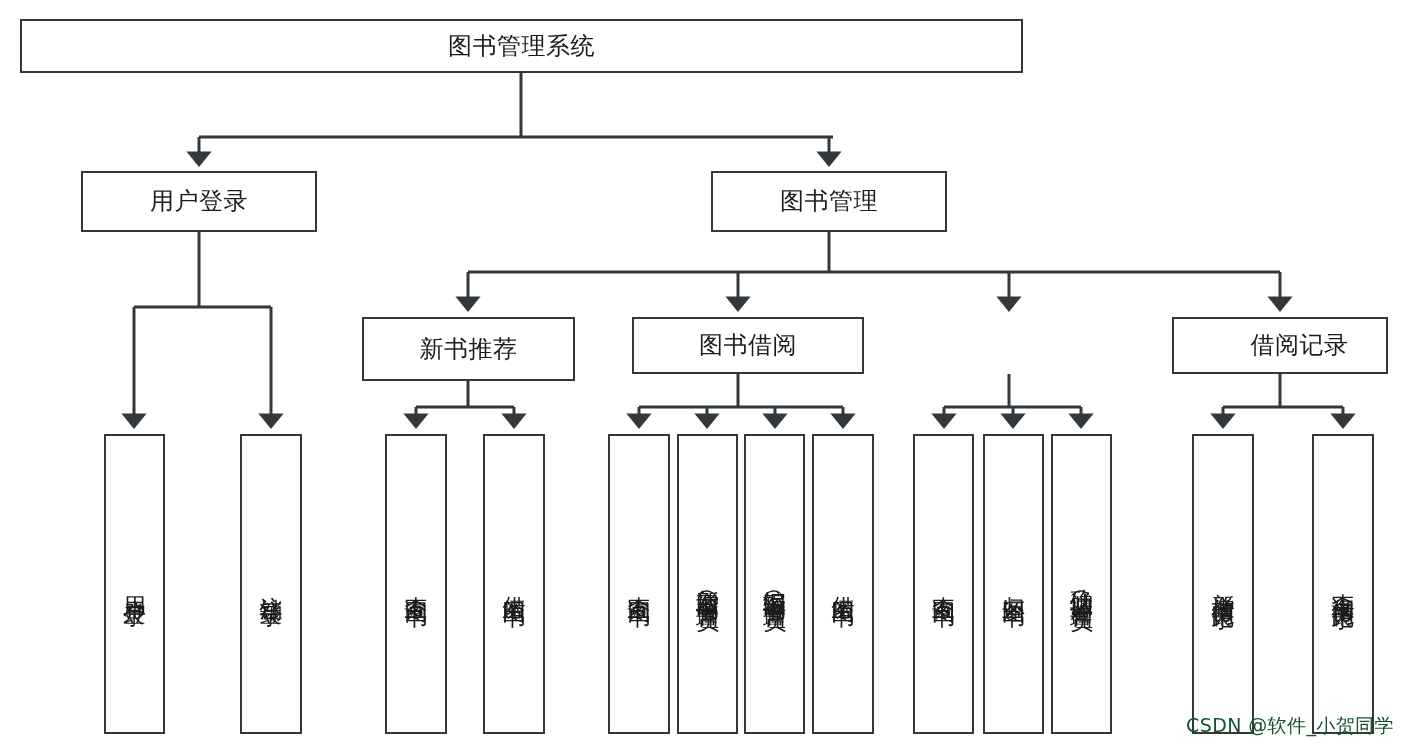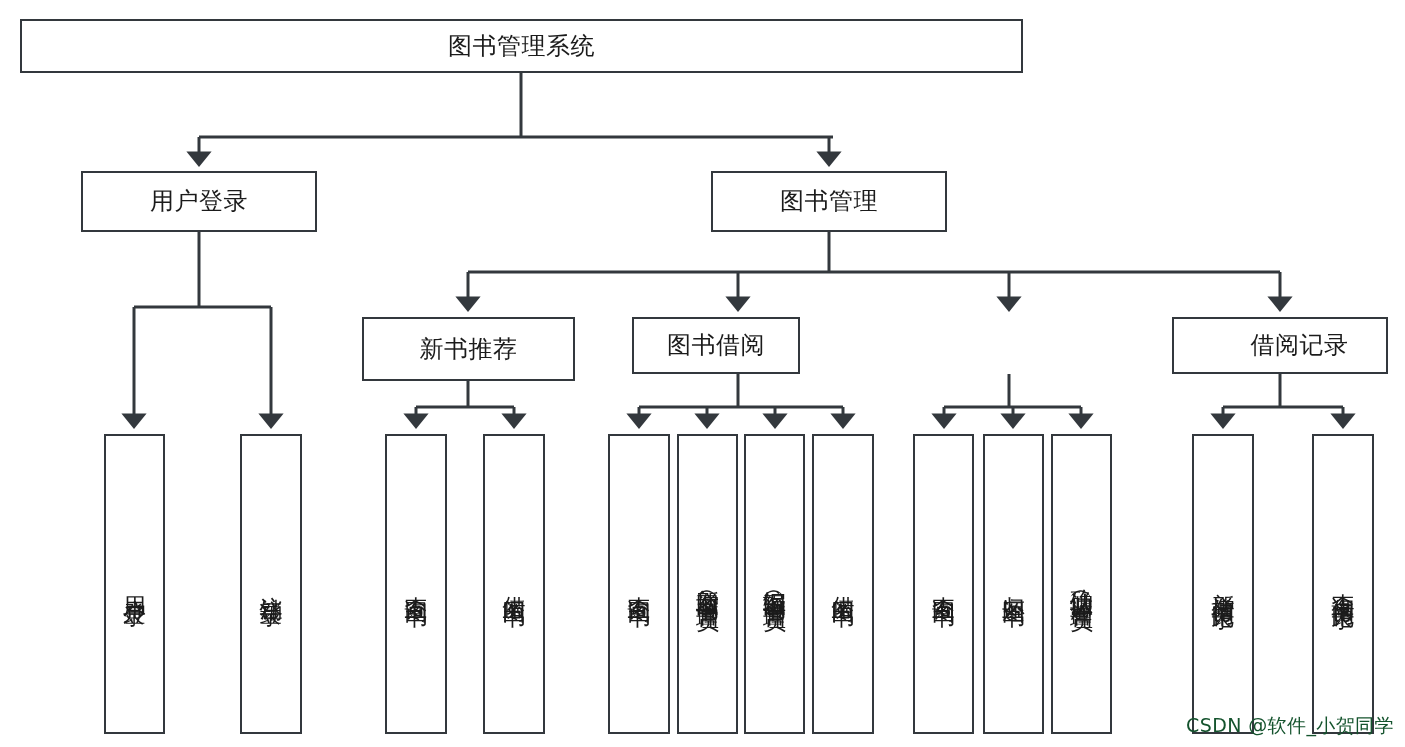--- a/index.html
+++ b/index.html
@@ -128,21 +128,21 @@
   <div class="node horizontal" style="left:81px; top:171px; width:236px; height:61px;">
     <span class="label">用户登录</span>
   </div>
   <div class="node horizontal" style="left:711px; top:171px; width:236px; height:61px;">
     <span class="label">图书管理</span>
   </div>
 
   <div class="node horizontal" style="left:362px; top:317px; width:213px; height:64px;">
     <span class="label">新书推荐</span>
   </div>
-  <div class="node horizontal" style="left:632px; top:317px; width:168px; height:57px;">
+  <div class="node horizontal" style="left:632px; top:317px; width:232px; height:57px;">
     <span class="label">图书借阅</span>
   </div>
   <div class="node horizontal" style="left:1172px; top:317px; width:216px; height:57px;padding-left:39px;">
     <span class="label">借阅记录</span>
   </div>
 
   <div class="node vertical" style="left:104px; top:434px; width:61px; height:300px;">
     <span class="label">用户登录</span>
   </div>
   <div class="node vertical" style="left:240px; top:434px; width:62px; height:300px;">

